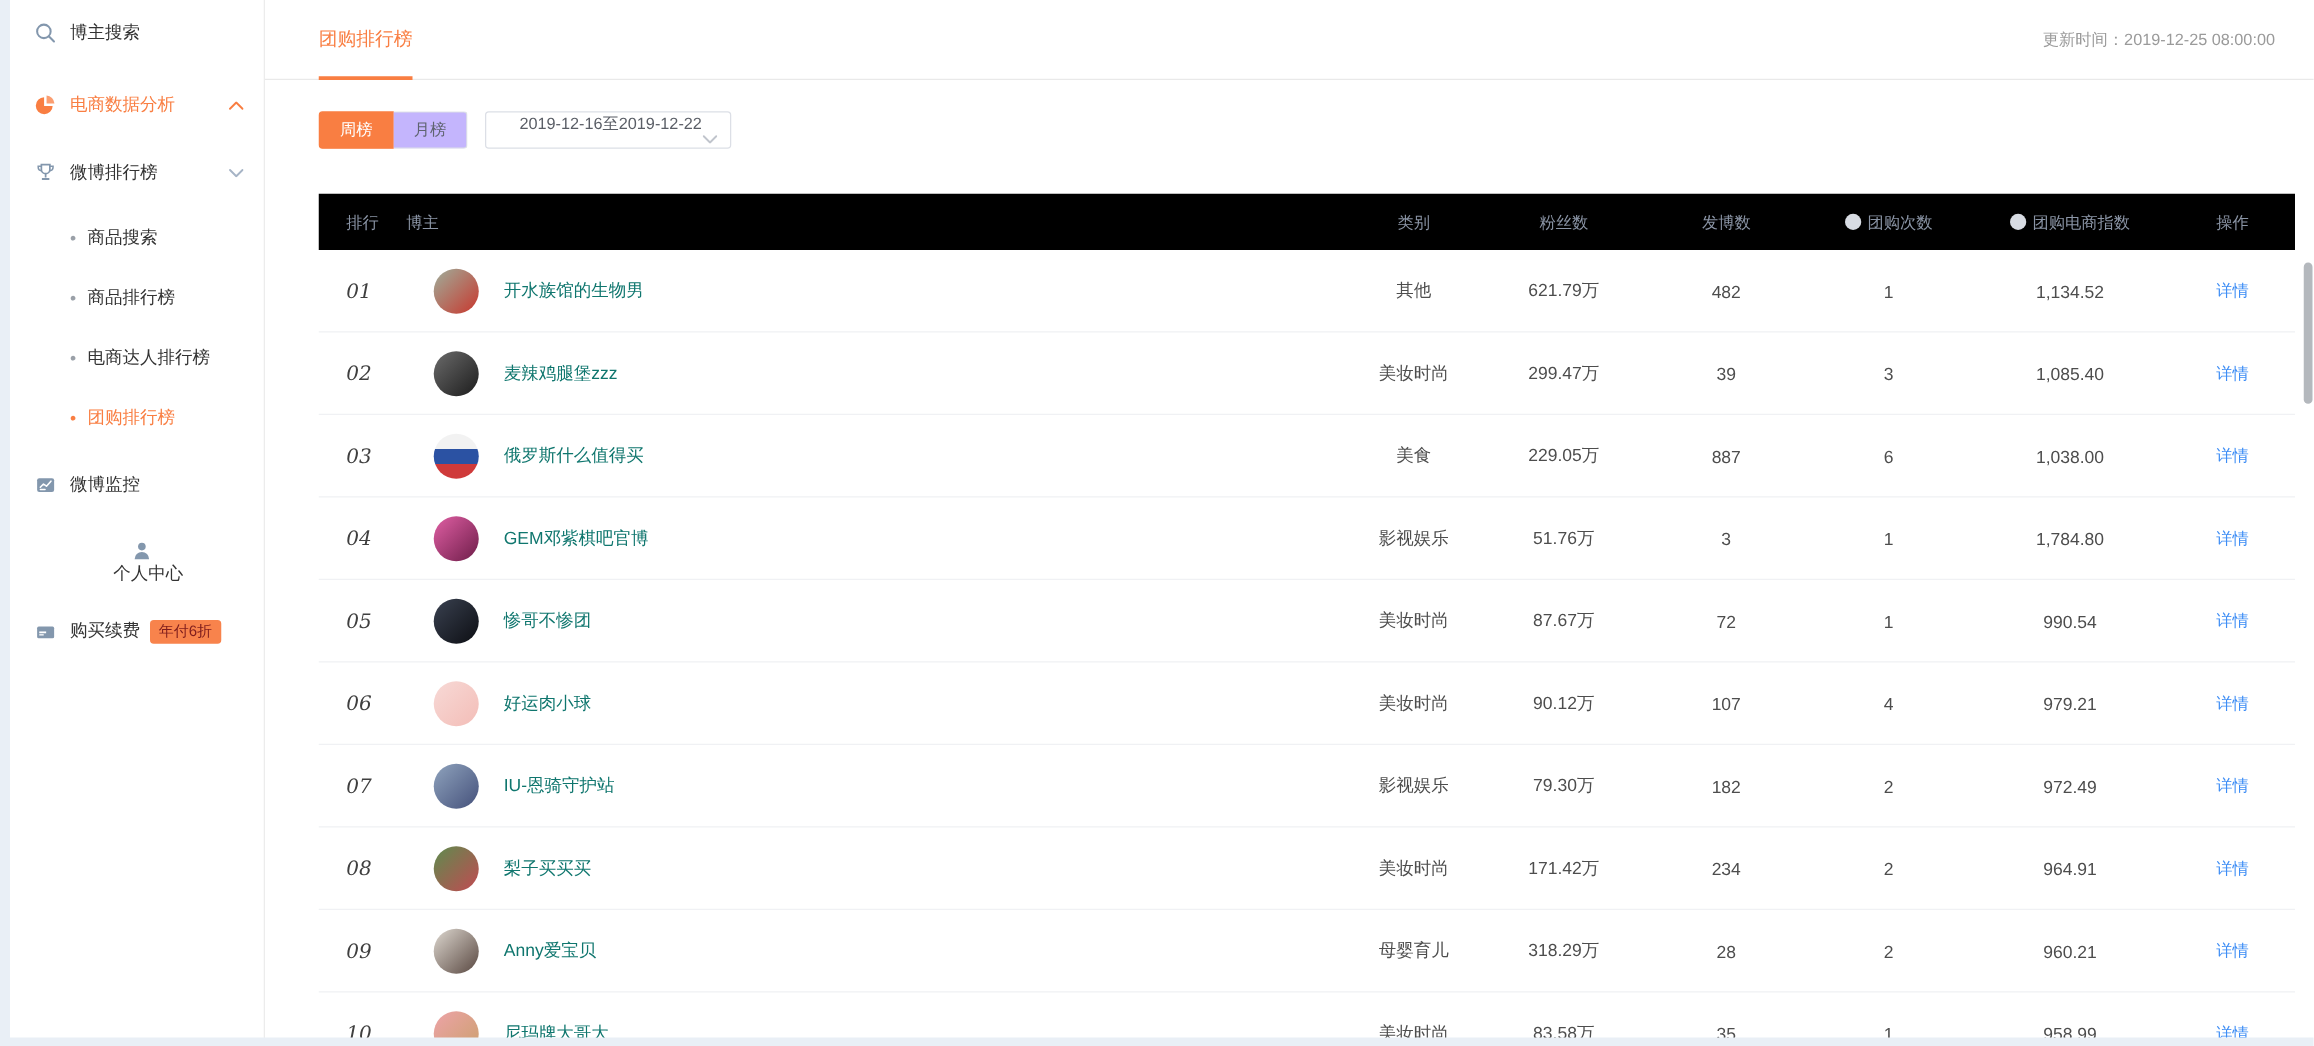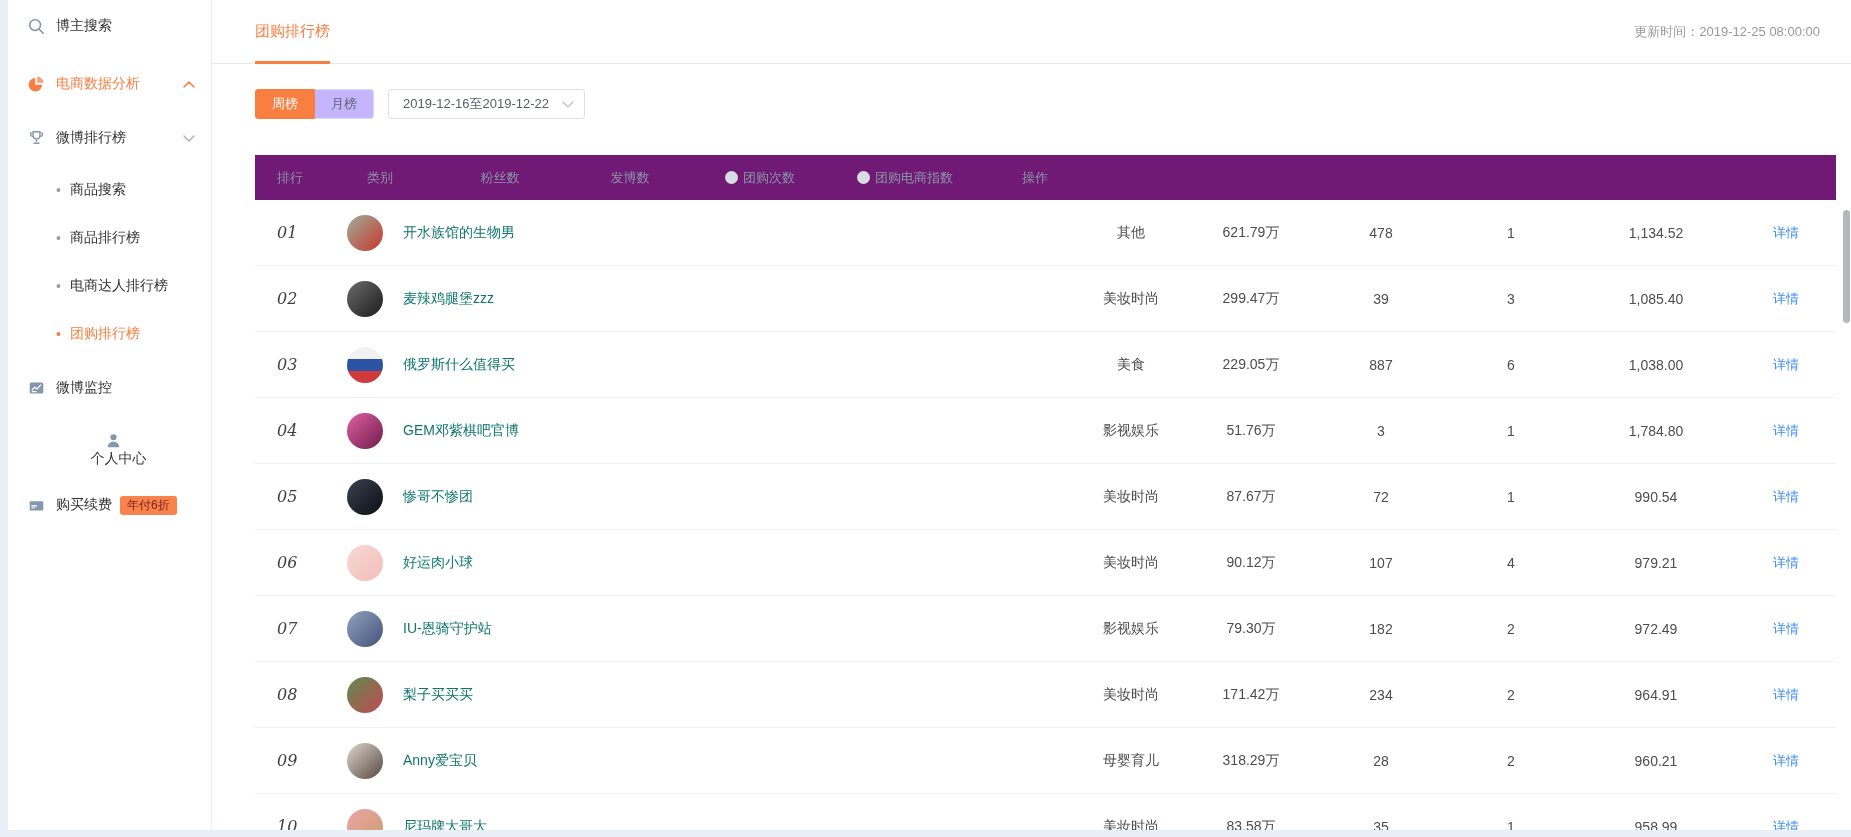--- a/index.html
+++ b/index.html
@@ -35,26 +35,26 @@
   .main{position:absolute;left:212px;top:0;right:0;bottom:0;background:#fff;}
   .page-header{height:63px;border-bottom:1px solid #e9e9e9;display:flex;align-items:center;justify-content:space-between;padding:0 31px 0 43px;}
   .page-title{position:relative;height:63px;display:flex;align-items:center;color:#f97e42;font-size:15px;}
   .page-title::after{content:'';position:absolute;left:0;bottom:-1px;width:100%;height:3px;background:#f97e42;}
   .update-time{color:#9a9a9a;font-size:13px;}
   
   .filter-row{margin:25px 0 4px 43px;display:flex;align-items:center;}
   .tab-btn{height:30px;box-sizing:border-box;padding:0 16px;font-size:13px;display:inline-flex;align-items:center;justify-content:center;cursor:pointer;border:1px solid #dcdfe6;background:#c4b5fd;color:#5f6470;}
   .tab-btn.week{border-radius:3px 0 0 3px;background:#f97e42;border-color:#f97e42;color:#fff;}
   .tab-btn.month{border-radius:0 3px 3px 0;border-left:none;}
-  .date-select{margin-left:14px;width:197px;height:30px;box-sizing:border-box;border:1px solid #dcdfe6;border-radius:3px;display:flex;align-items:center;padding:0 10px 0 14px;font-size:13px;color:#5a5e66;cursor:pointer;}
+  .date-select{margin-left:14px;width:197px;height:30px;box-sizing:border-box;border:1px solid #dcdfe6;border-radius:3px;display:flex;align-items:center;padding:0 10px 0 14px;font-size:13px;color:#5a5e66;cursor:pointer;flex-direction:column;}
   .date-select .sel-chev{margin-left:auto;color:#c0c4cc;display:flex;align-items:center;}
   
   .table{margin:36px 0 0 43px;width:1581px;}
   .tr{display:flex;align-items:center;height:65px;border-bottom:1px solid #f0f1f4;}
-  .thead{display:flex;align-items:center;height:45px;background:#701a75;font-size:13px;color:#8b95a6;border-bottom:none;font-family:Liberation Serif, serif;}
+  .thead{display:flex;align-items:center;height:45px;background:#000000;font-size:13px;color:#8b95a6;border-bottom:none;font-family:Liberation Serif, serif;}
   .td{box-sizing:border-box;}
   .center{text-align:center;display:flex;align-items:center;justify-content:center;}
   .col-rank{width:70px;padding-left:22px;}
   .col-blogger{flex:1;display:flex;align-items:center;padding-left:22px;}
   .thead .col-blogger{padding-left:0;}
   .col-category{width:110px;}
   .col-fans{width:130px;}
   .col-posts{width:130px;}
   .col-groupbuy{width:130px;}
   .col-index{width:160px;}
@@ -189,20 +189,21 @@
         <svg width="12" height="7" viewBox="0 0 12 7">
             <polyline points="1,1 6,6 11,1" fill="none" stroke="currentColor" stroke-width="1.5" stroke-linecap="round" stroke-linejoin="round"></polyline>
           </svg>
       </span>
     </div>
   </div>
 
   <div class="table">
     <div class="tr thead">
       <div class="td col-rank">排行</div>
+      <div class="td col-blogger">博主</div>
       <div class="td col-category center">类别</div>
       <div class="td col-fans center">粉丝数</div>
       <div class="td col-posts center">发博数</div>
       <div class="td col-groupbuy center">
         <span class="th-flex">
             <span class="info-dot"></span>
             <span>团购次数</span>
           </span>
       </div>
       <div class="td col-index center">
@@ -217,21 +218,21 @@
   <div class="tr">
     <div class="td col-rank">
       <span class="rank">01</span>
     </div>
     <div class="td col-blogger">
       <span class="avatar" style="background: linear-gradient(135deg, rgb(159, 174, 155), rgb(200, 55, 45));"></span>
       <span class="bname">开水族馆的生物男</span>
     </div>
     <div class="td col-category center cell">其他</div>
     <div class="td col-fans center cell">621.79万</div>
-    <div class="td col-posts center cell">478</div>
+    <div class="td col-posts center cell">482</div>
     <div class="td col-groupbuy center cell">1</div>
     <div class="td col-index center cell">1,134.52</div>
     <div class="td col-action center">
       <a class="detail">详情</a>
     </div>
   </div>
 
   <div class="tr">
     <div class="td col-rank">
       <span class="rank">02</span>

